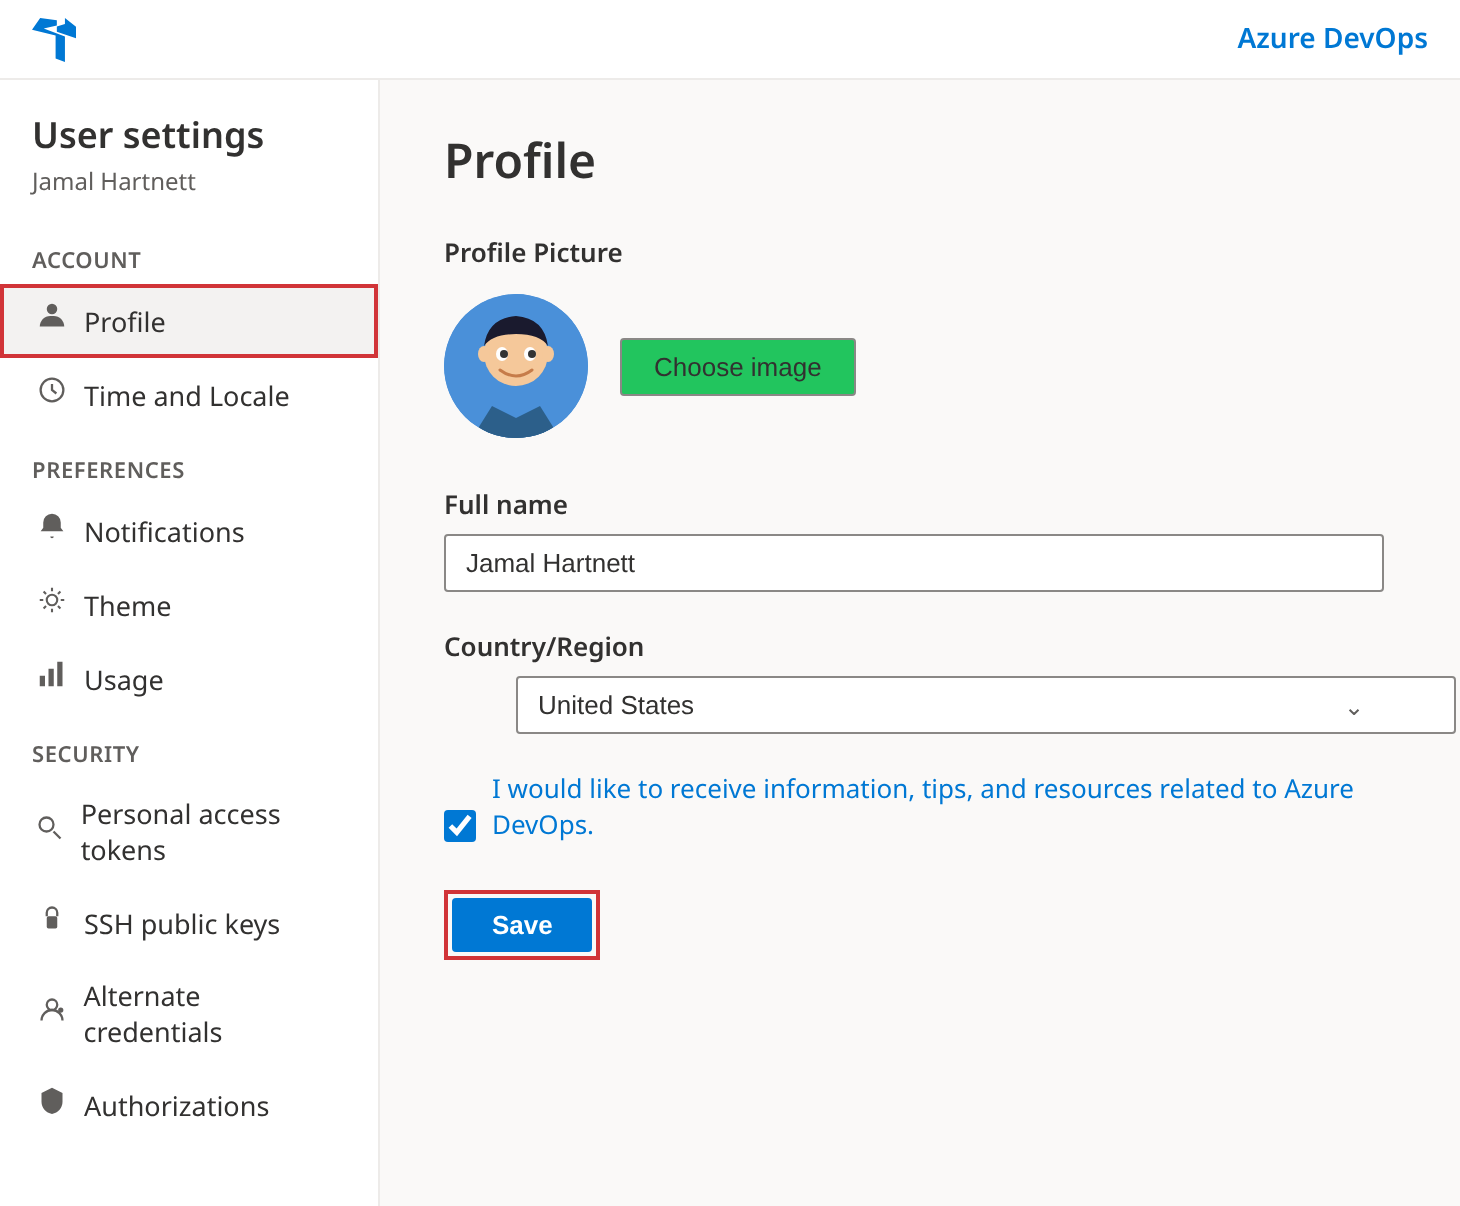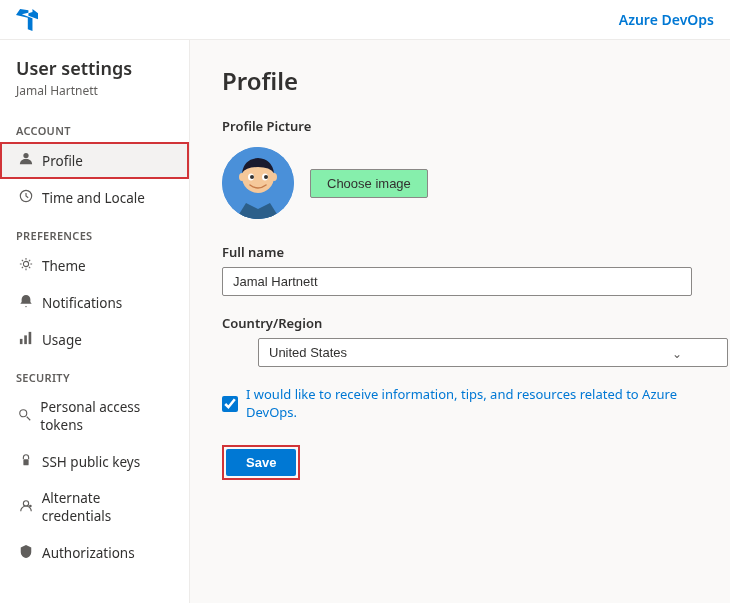--- a/index.html
+++ b/index.html
@@ -125,21 +125,21 @@
       border-radius: 50%;
       background: #4a90d9;
       overflow: hidden;
       flex-shrink: 0;
       display: flex;
       align-items: flex-end;
       justify-content: center;
     }
     .choose-image-btn {
       padding: 6px 16px;
-      background: #86efac;
+      background: #22c55e;
       border: 1px solid #8a8886;
       color: #323130;
       font-size: 13px;
       cursor: pointer;
       border-radius: 2px;
     }
 
     
     .form-group {
       margin-bottom: 18px;
@@ -187,21 +187,21 @@
       top: 50%;
       transform: translateY(-50%);
       pointer-events: none;
       color: #605e5c;
       font-size: 12px;
     }
 
     
     .checkbox-row {
       display: flex;
-      align-items: center;
+      align-items: flex-end;
       gap: 8px;
       margin-bottom: 24px;
       max-width: 470px;
     }
     .checkbox-input {
       width: 16px;
       height: 16px;
       margin-top: 2px;
       flex-shrink: 0;
       accent-color: #0078d4;
@@ -271,34 +271,34 @@
             <circle cx="8" cy="8" r="6.5"></circle>
             <path d="M8 4.5V8l2.5 2"></path>
           </svg>
       </span>
       <span>Time and Locale</span>
     </div>
 
     <div class="sidebar-section-label">Preferences</div>
     <div class="sidebar-item">
       <span class="item-icon">
+        <svg width="14" height="14" viewBox="0 0 16 16" fill="#605e5c">
+            <path d="M8 1a5 5 0 0 0-5 5v3l-1.5 2h13L13 9V6a5 5 0 0 0-5-5zm-1 13a1 1 0 0 0 2 0H7z"></path>
+          </svg>
+      </span>
+      <span>Notifications</span>
+    </div>
+    <div class="sidebar-item">
+      <span class="item-icon">
         <svg width="14" height="14" viewBox="0 0 16 16" fill="none" stroke="#605e5c" stroke-width="1.2">
             <circle cx="8" cy="8" r="3"></circle>
             <path d="M8 1v2M8 13v2M1 8h2M13 8h2M3.2 3.2l1.4 1.4M11.4 11.4l1.4 1.4M3.2 12.8l1.4-1.4M11.4 4.6l1.4-1.4"></path>
           </svg>
       </span>
       <span>Theme</span>
-    </div>
-    <div class="sidebar-item">
-      <span class="item-icon">
-        <svg width="14" height="14" viewBox="0 0 16 16" fill="#605e5c">
-            <path d="M8 1a5 5 0 0 0-5 5v3l-1.5 2h13L13 9V6a5 5 0 0 0-5-5zm-1 13a1 1 0 0 0 2 0H7z"></path>
-          </svg>
-      </span>
-      <span>Notifications</span>
     </div>
     <div class="sidebar-item">
       <span class="item-icon">
         <svg width="14" height="14" viewBox="0 0 16 16" fill="#605e5c">
             <rect x="1" y="9" width="3" height="6"></rect>
             <rect x="6" y="5" width="3" height="10"></rect>
             <rect x="11" y="1" width="3" height="14"></rect>
           </svg>
       </span>
       <span>Usage</span>

